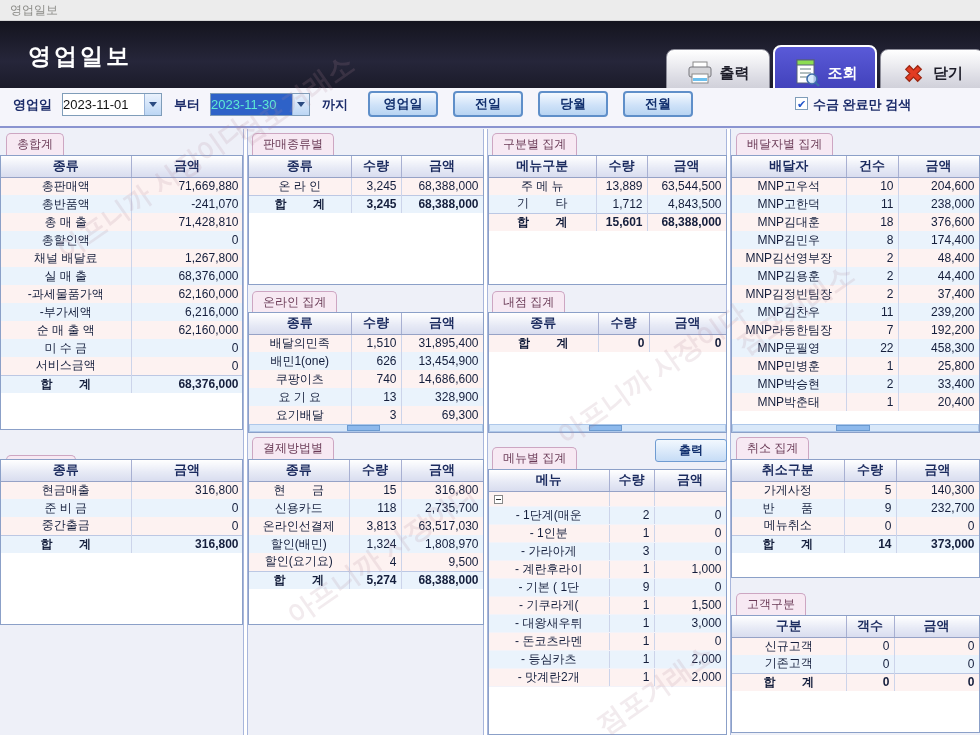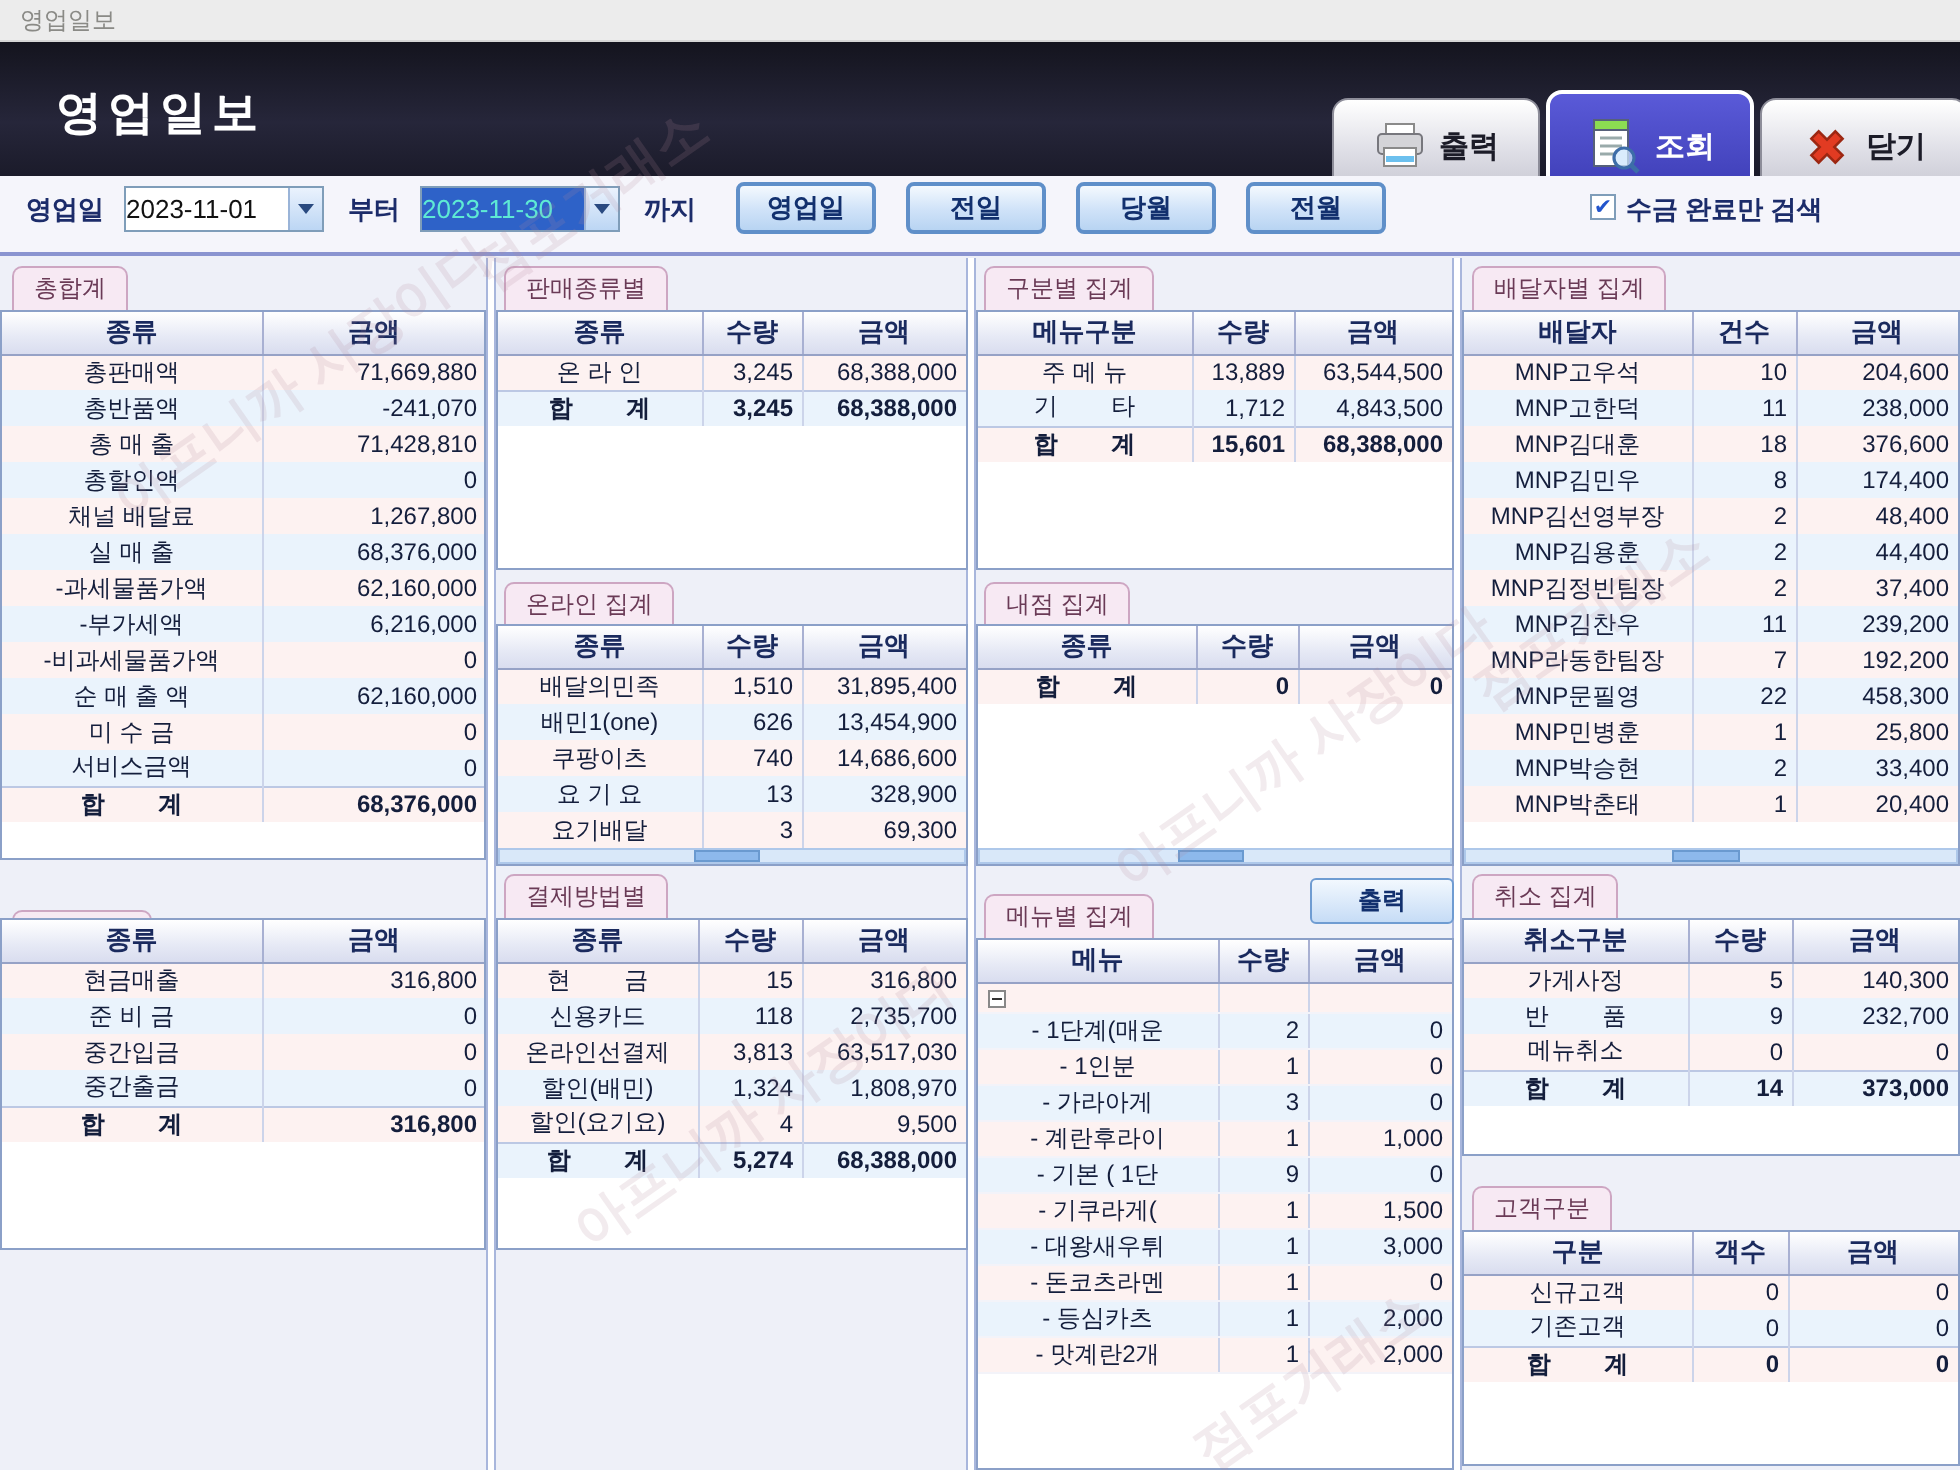--- a/index.html
+++ b/index.html
@@ -178,24 +178,20 @@
         </tr>
         <tr>
           <td class="a-c">-과세물품가액</td>
           <td class="a-r">62,160,000</td>
         </tr>
         <tr>
           <td class="a-c">-부가세액</td>
           <td class="a-r">6,216,000</td>
         </tr>
         <tr>
-          <td class="a-c">-비과세물품가액</td>
-          <td class="a-r">0</td>
-        </tr>
-        <tr>
           <td class="a-c">순 매 출 액</td>
           <td class="a-r">62,160,000</td>
         </tr>
         <tr>
           <td class="a-c">미 수 금</td>
           <td class="a-r">0</td>
         </tr>
         <tr>
           <td class="a-c">서비스금액</td>
           <td class="a-r">0</td>
@@ -216,24 +212,20 @@
           <th style="width: 112px;">금액</th>
         </tr>
       </thead>
       <tbody>
         <tr>
           <td class="a-c">현금매출</td>
           <td class="a-r">316,800</td>
         </tr>
         <tr>
           <td class="a-c">준 비 금</td>
-          <td class="a-r">0</td>
-        </tr>
-        <tr>
-          <td class="a-c">중간입금</td>
           <td class="a-r">0</td>
         </tr>
         <tr>
           <td class="a-c">중간출금</td>
           <td class="a-r">0</td>
         </tr>
         <tr class="total-row">
           <td class="a-c">합        계</td>
           <td class="a-r">316,800</td>
         </tr>

